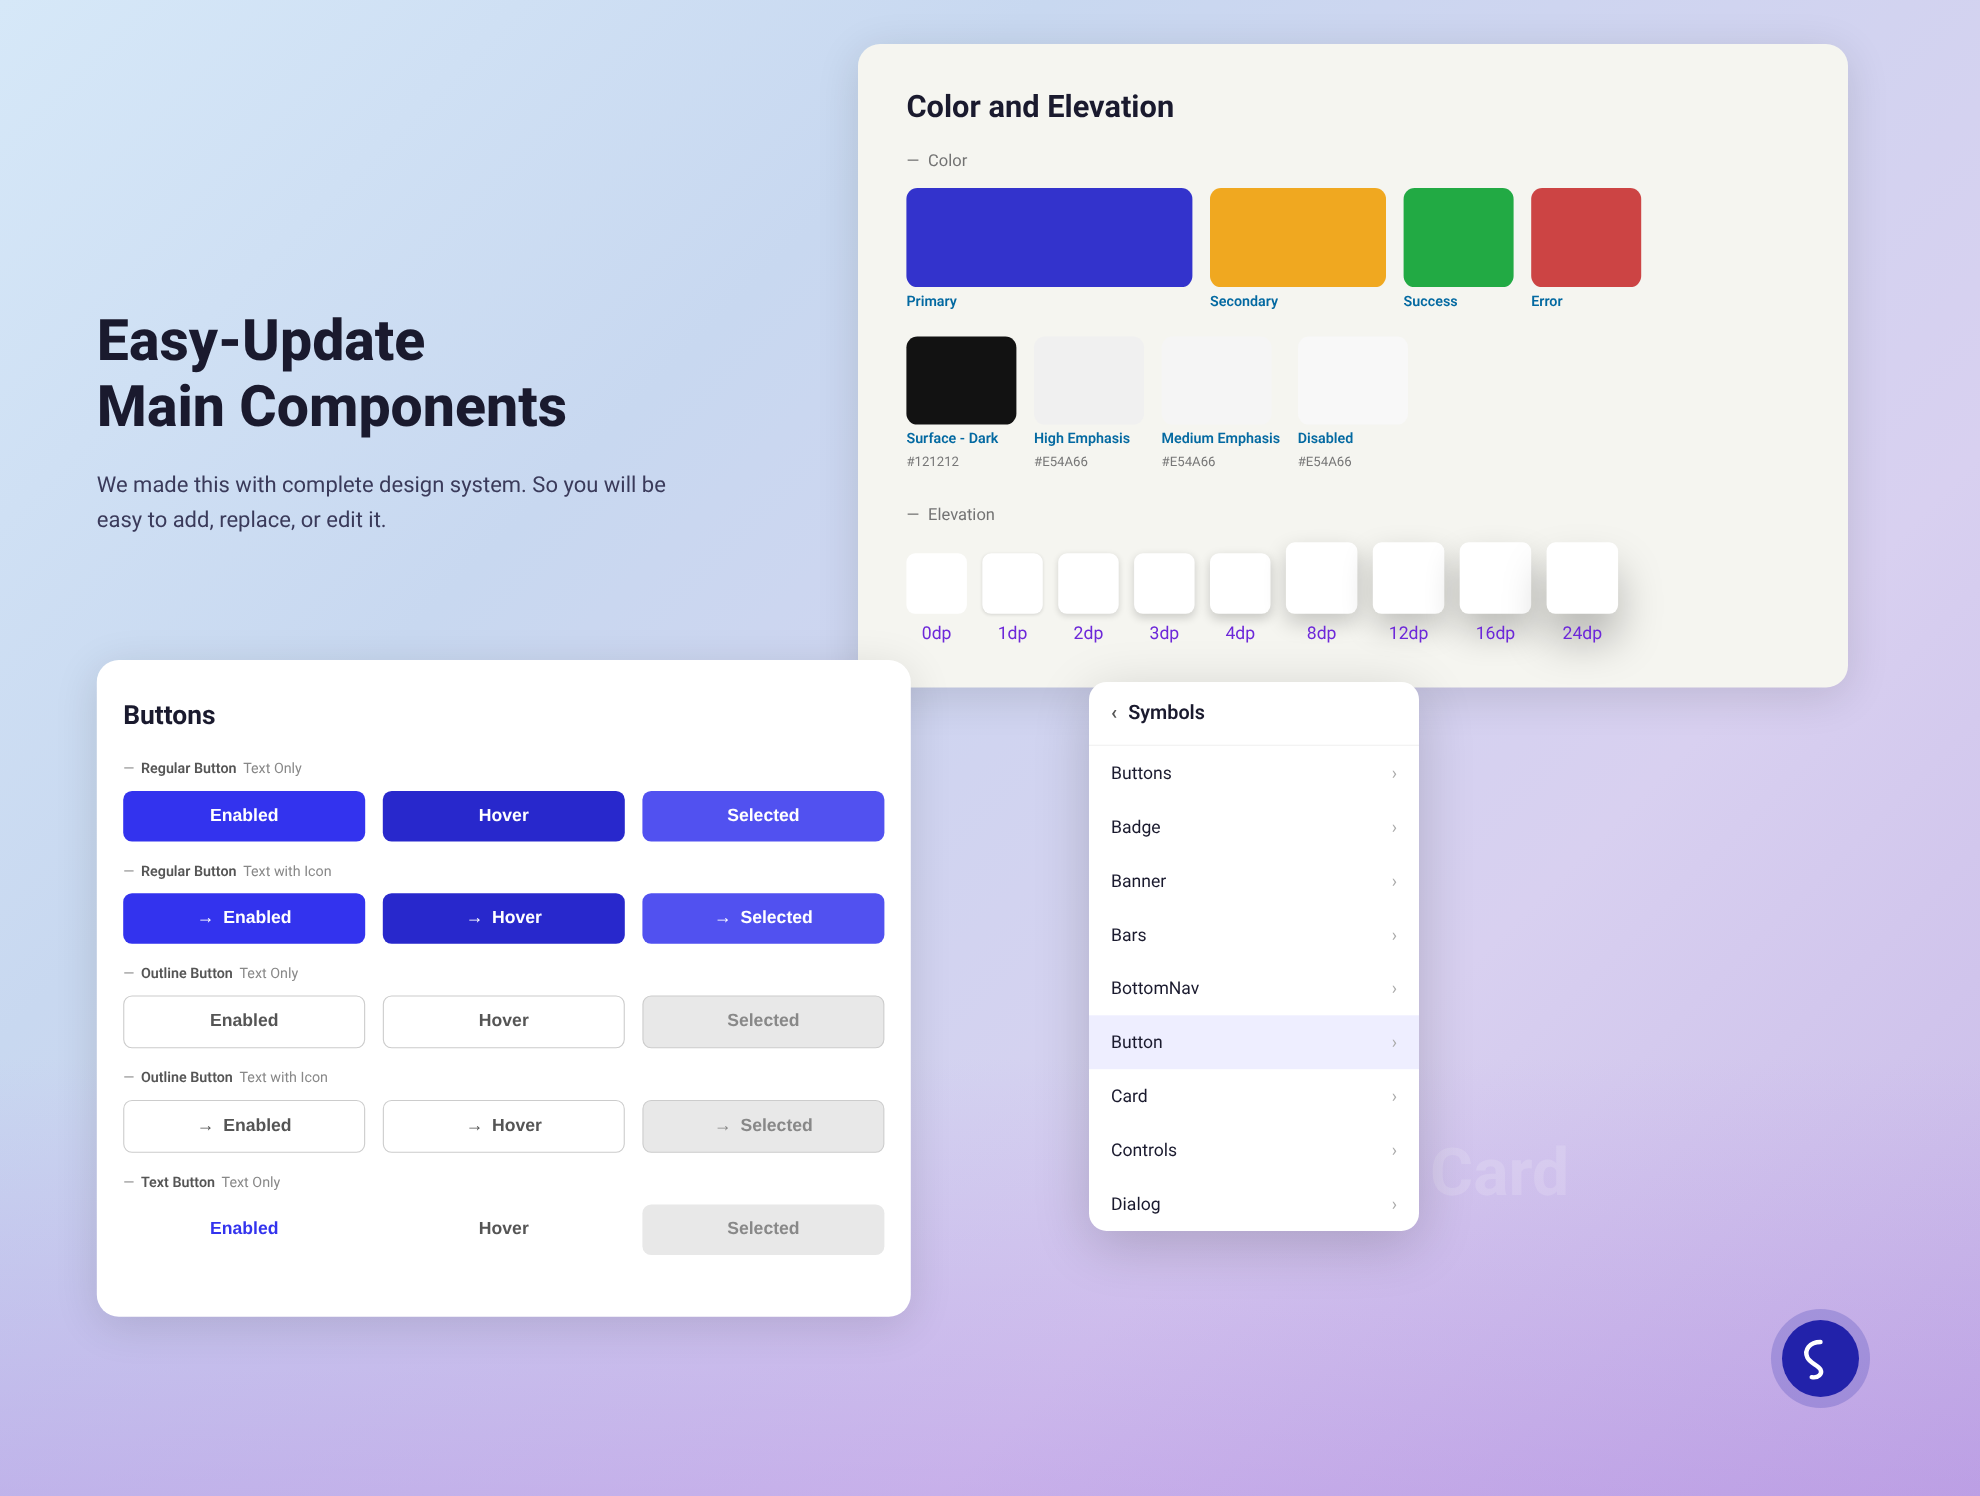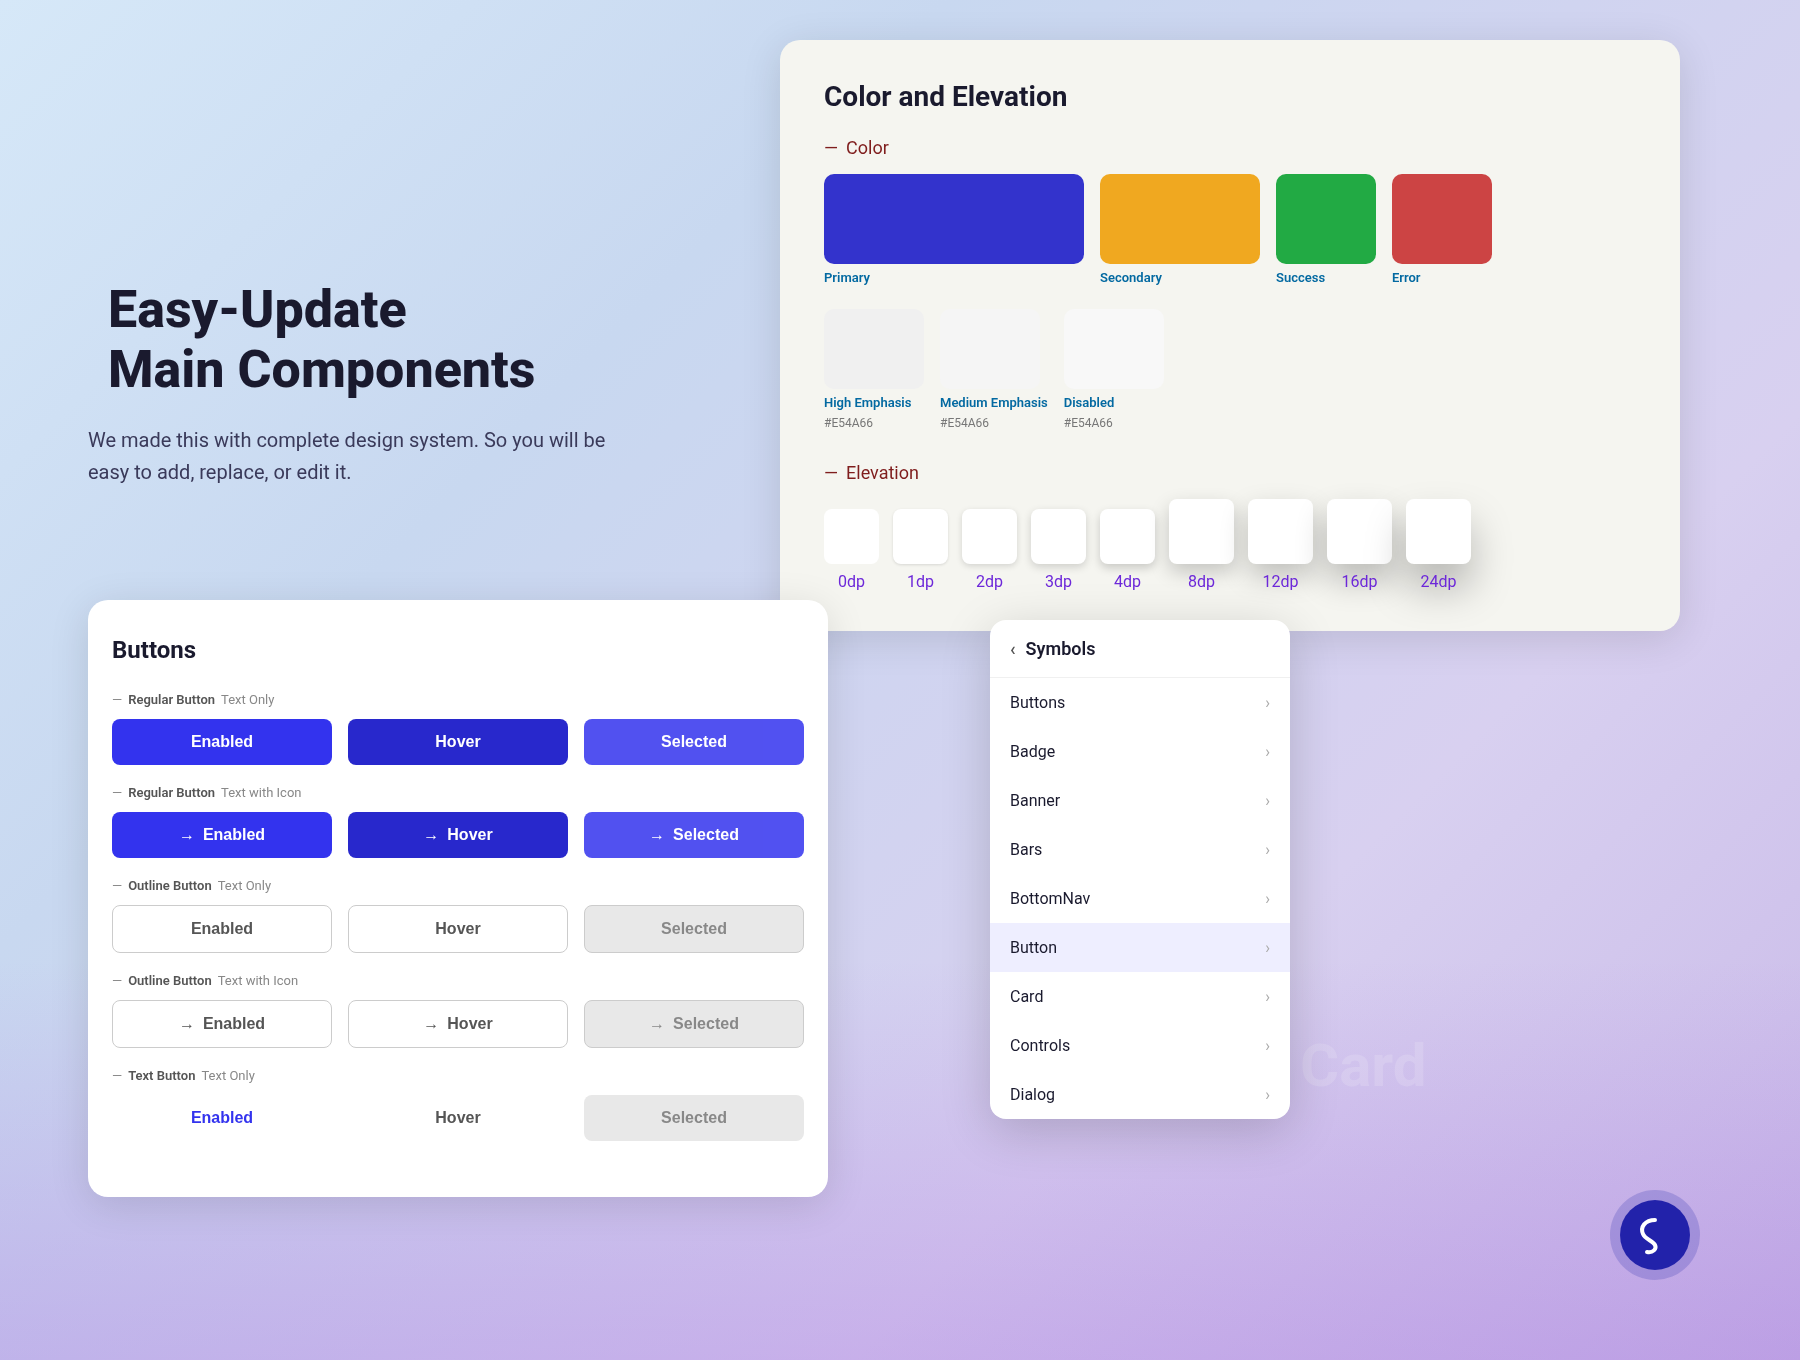--- a/index.html
+++ b/index.html
@@ -43,22 +43,22 @@
       padding: 40px 44px;
       box-shadow: 0 8px 40px rgba(0,0,0,0.12);
     }
     .card-title {
       font-size: 28px;
       font-weight: 700;
       color: #1a1a2e;
       margin-bottom: 24px;
     }
     .section-label {
-      font-size: 18px;
-      color: #7f1d1d;
+      font-size: 15px;
+      color: #737373;
       margin-bottom: 16px;
       display: flex;
       align-items: center;
       gap: 8px;
     }
     .section-label::before {
       content: '—';
     }
 
     
@@ -314,21 +314,21 @@
     .elev-12dp { width: 65px; height: 65px; box-shadow: 0 12px 28px rgba(0,0,0,0.22); }
     .elev-16dp { width: 65px; height: 65px; box-shadow: 0 16px 32px rgba(0,0,0,0.24); }
     .elev-24dp { width: 65px; height: 65px; box-shadow: 0 24px 40px rgba(0,0,0,0.26); }
   </style>
 </head>
 <body>
 
 <div class="purple-area"></div>
 
 <div class="hero-text">
-  <h1 class="hero-title" style="white-space: pre-line; margin-left: 20px;">Easy-Update
+  <h1 class="hero-title" style="white-space: pre-line;">Easy-Update
 Main Components</h1>
   <p class="hero-subtitle">We made this with complete design system. So you will be easy to add, replace, or edit it.</p>
 </div>
 
 <div class="color-elevation-card">
   <h2 class="card-title">Color and Elevation</h2>
 
   <div class="section-label">Color</div>
 
   <div class="color-row1">
@@ -344,20 +344,25 @@
       <div class="swatch-success"></div>
       <span class="swatch-name">Success</span>
     </div>
     <div class="swatch-item">
       <div class="swatch-error"></div>
       <span class="swatch-name">Error</span>
     </div>
   </div>
 
   <div class="color-row2">
+    <div class="swatch-item">
+      <div class="swatch-dark"></div>
+      <span class="swatch-name">Surface - Dark</span>
+      <span class="swatch-hex">#121212</span>
+    </div>
     <div class="swatch-item">
       <div class="swatch-high-emphasis"></div>
       <span class="swatch-name">High Emphasis</span>
       <span class="swatch-hex">#E54A66</span>
     </div>
     <div class="swatch-item">
       <div class="swatch-medium-emphasis"></div>
       <span class="swatch-name">Medium Emphasis</span>
       <span class="swatch-hex">#E54A66</span>
     </div>

